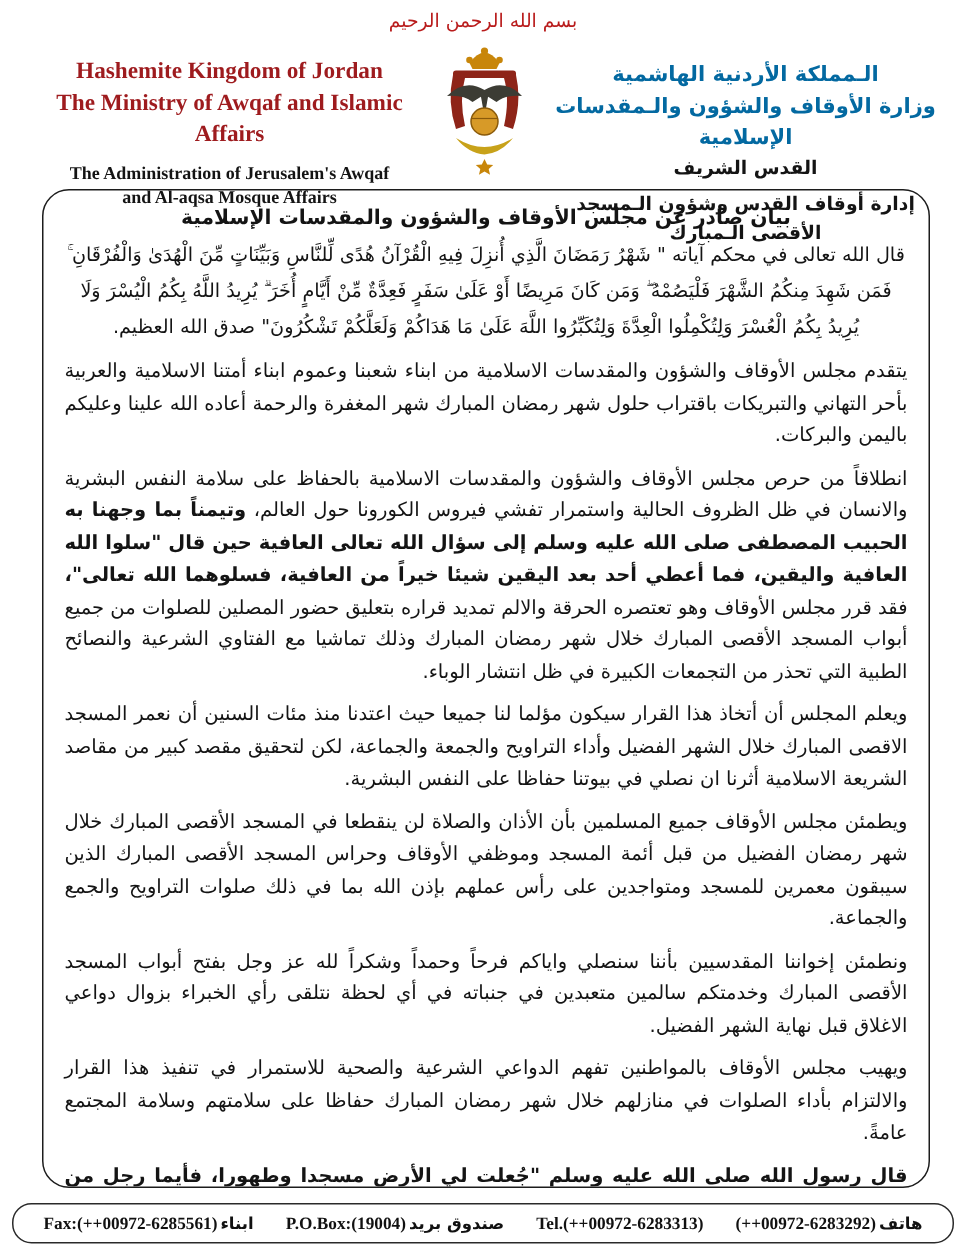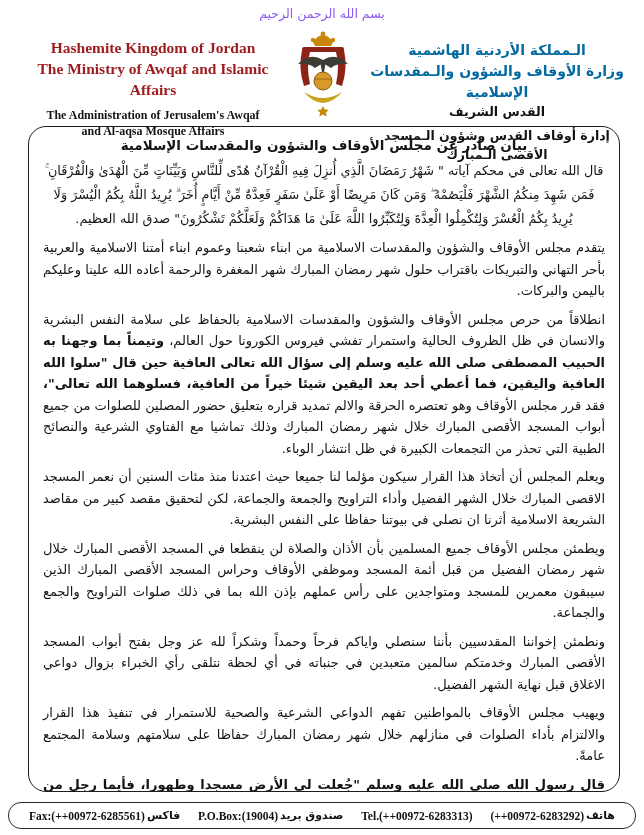--- a/index.html
+++ b/index.html
@@ -8,21 +8,21 @@
     width:644px;height:835px;
     background:#ffffff;
     font-family:"DejaVu Sans",sans-serif;
     color:#141414;
     overflow:hidden;
   }
   
   .bismillah{
     position:absolute;top:6px;left:0;right:0;
     text-align:center;
-    font-size:12.5px;color:#8b5cf6;
+    font-size:12.5px;color:#b91c1c;
     font-family:"DejaVu Sans",sans-serif;
     letter-spacing:1px;
   }
   .header-en{
     position:absolute;top:38px;left:18px;width:270px;
     text-align:center;line-height:1.35;
     font-family:"Liberation Serif","DejaVu Serif",serif;
   }
   .header-en .red{color:#9e1b1e;font-weight:bold;font-size:15.5px;}
   .header-en .black{color:#141414;font-weight:bold;font-size:12px;}
@@ -138,21 +138,21 @@
 
     <p class="para bold">قال رسول الله صلى الله عليه وسلم "جُعلت لي الأرض مسجدا وطهورا، فأيما رجل من أمتي أدركته الصلاة فليصل."</p>
 
     <p class="para">نسأل الله العلي العظيم أن يبلغنا واياكم رمضان وأن يعيننا واياكم على صيامه وقيامه وأن يتقبله منا ومنكم جميعا، كما نسأل الله  زوال هذه الغمة والعودة للصلاة في أولى القبلتين وثاني المسجدين وثالث الحرمين.</p>
 
   </div>
 
   <div class="contact-bar">
     <span class="contact-group">
       <span>Fax:(++00972-6285561)</span>
-      <span class="ar">فاكس</span>
+      <span class="ar">ابناء</span>
     </span>
     <span class="contact-group">
       <span>P.O.Box:(19004)</span>
       <span class="ar">صندوق بريد</span>
     </span>
     <span class="contact-group">
       <span>Tel.(++00972-6283313)</span>
     </span>
     <span class="contact-group">
       <span>(++00972-6283292)</span>

